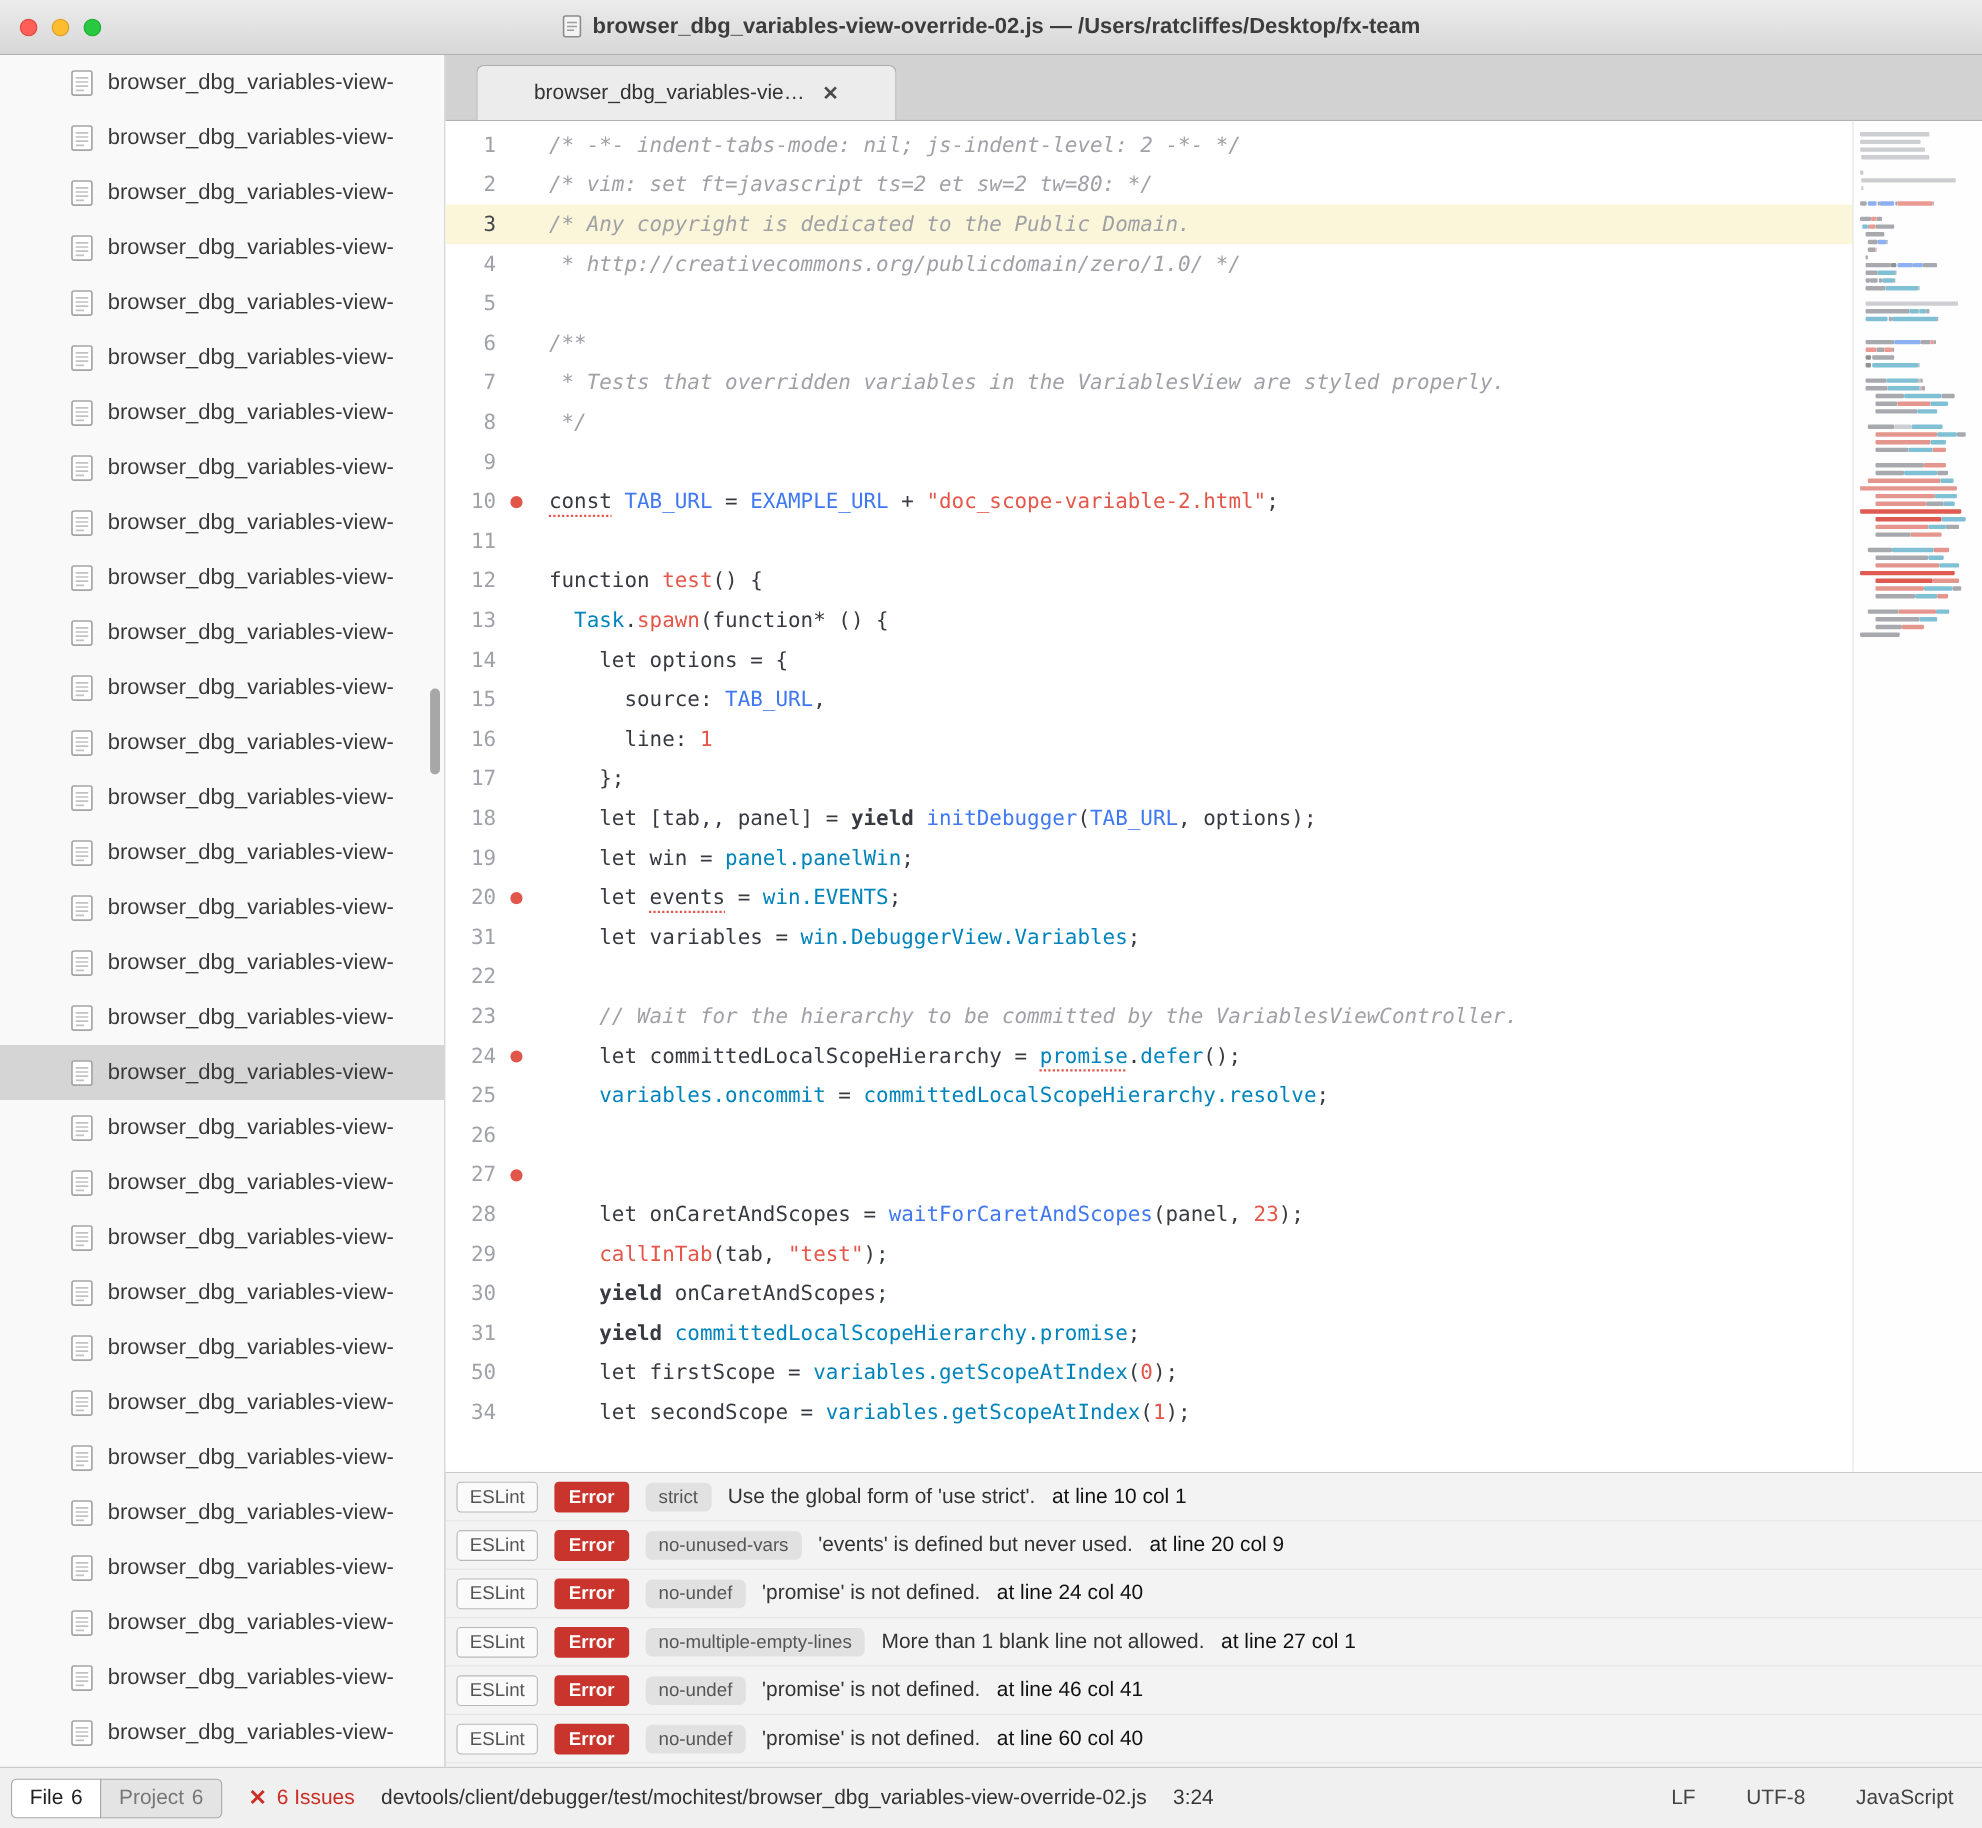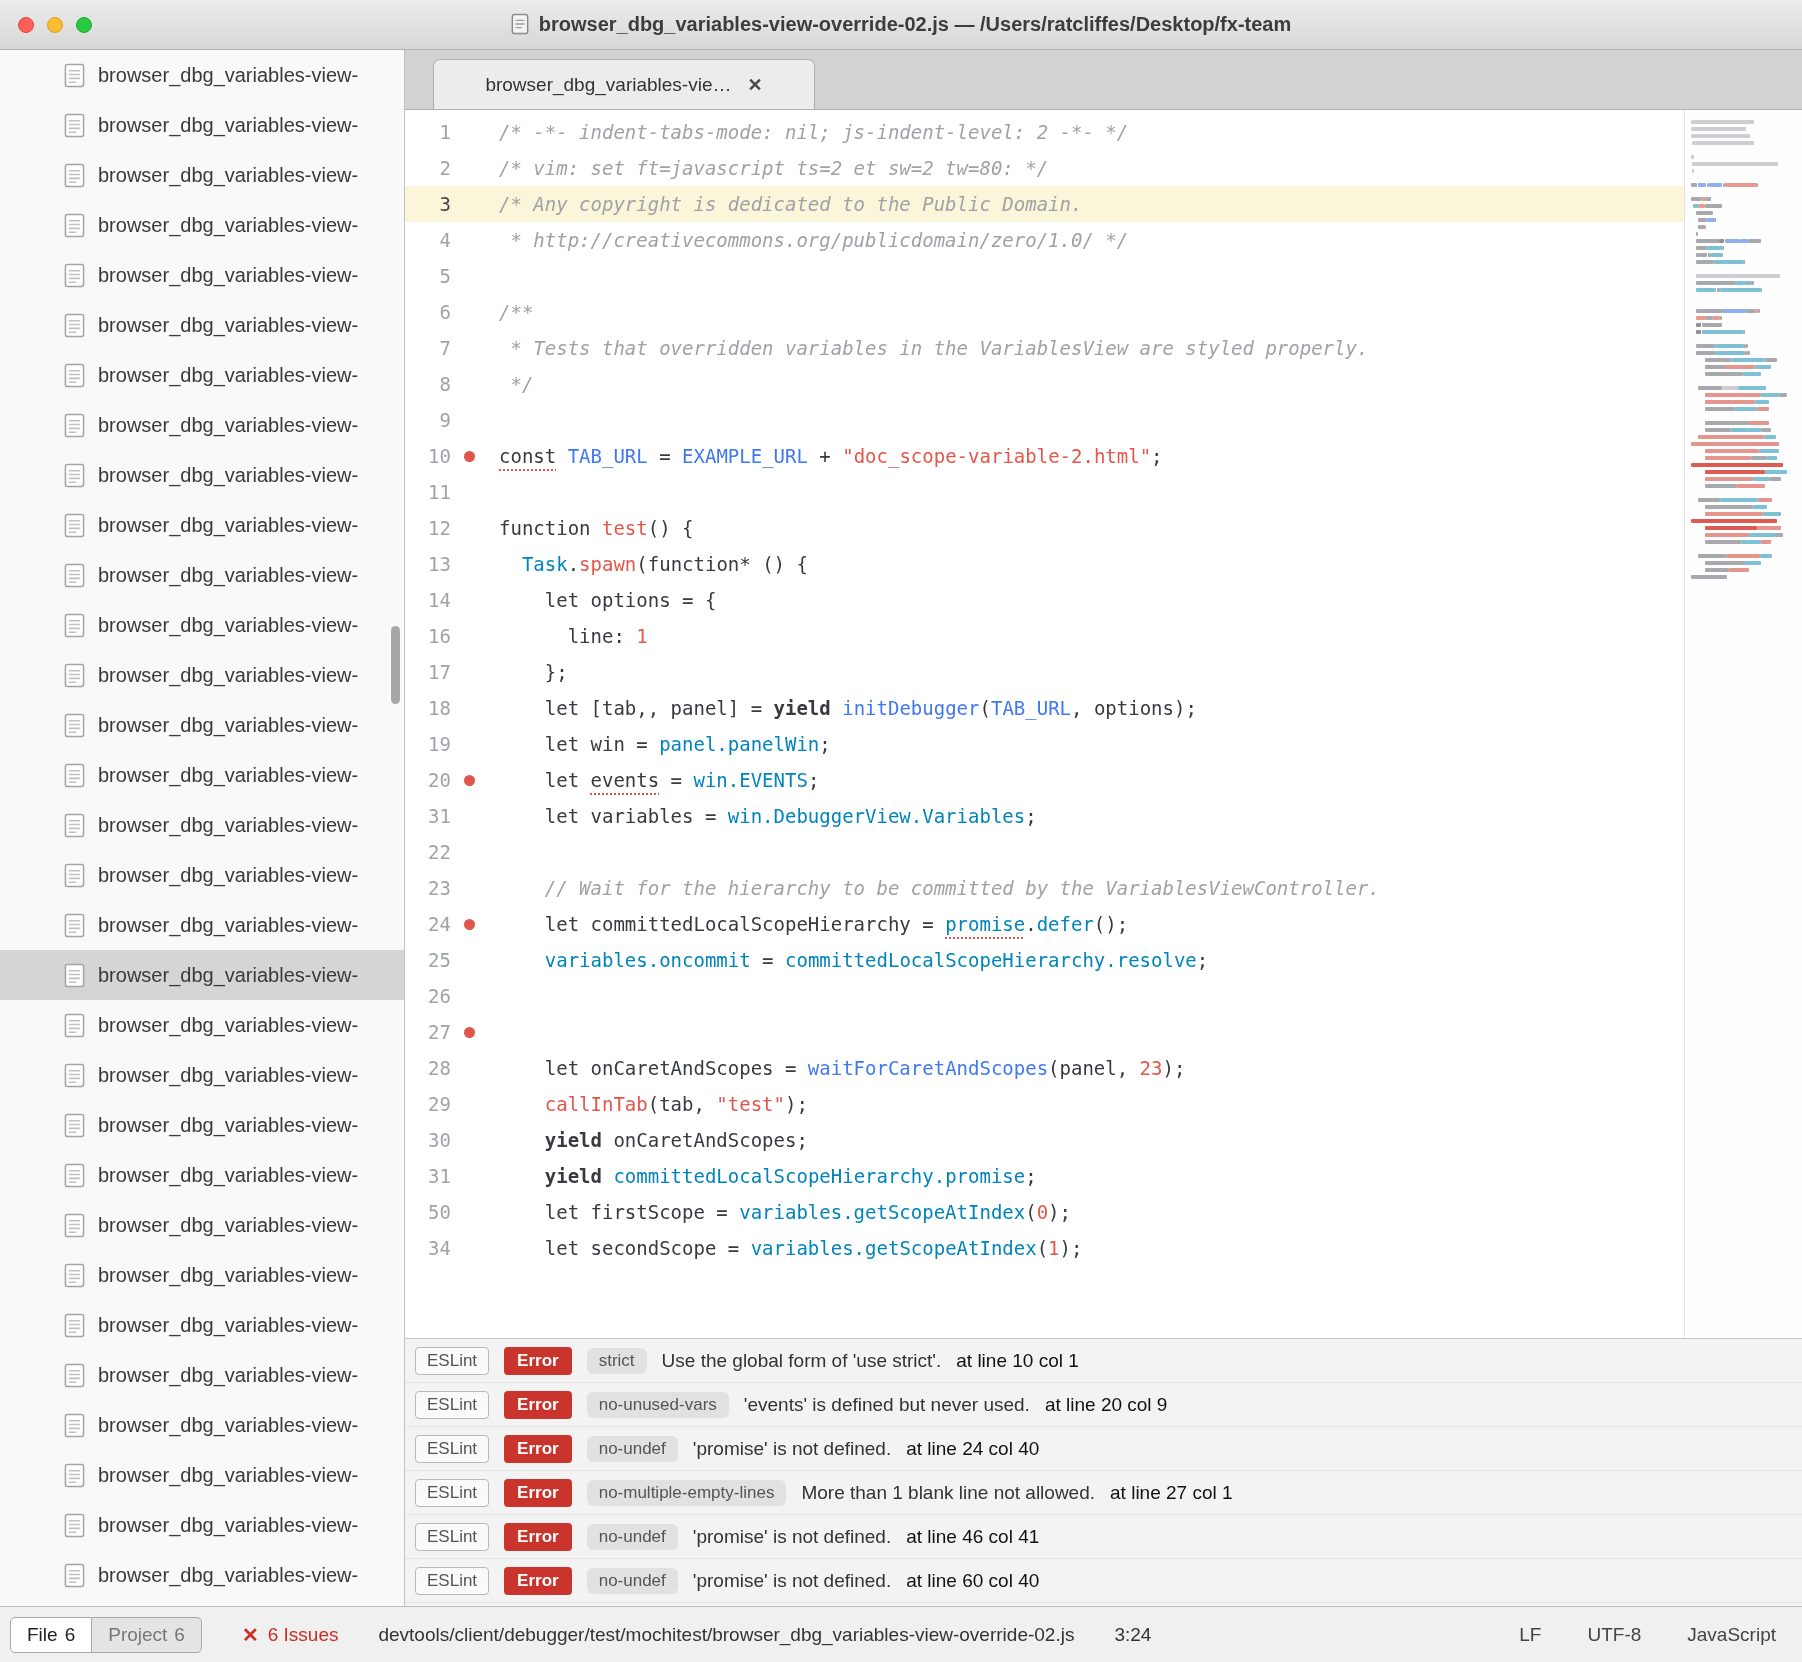--- a/index.html
+++ b/index.html
@@ -76,21 +76,21 @@
   .lint-src { border:1px solid #b8b8b8; border-radius:4px; background:#fafafa; color:#555;
               font-size:17px; padding:3px 11px; }
   .lint-sev { background:#c9352c; color:#fff; font-weight:bold; font-size:17px;
               border-radius:4px; padding:4px 13px; }
   .lint-rule{ background:#e1e1e1; color:#555; font-size:17px; border-radius:6px; padding:3px 12px; }
   .lint-msg { color:#333; }
   .lint-loc { color:#111; }
 
   
   .statusbar { height:56px; background:#f0f0f0; border-top:1px solid #bcbcbc;
-               display:flex; align-items:center; padding:0 26px 0 10px; gap:40px;
+               display:flex; align-items:center; padding:0 26px 0 10px; gap:24px;
                font-size:19px; color:#333; }
   .seg-group { display:flex; }
   .seg { border:1px solid #a8a8a8; padding:6px 16px; background:#e4e4e4; color:#777;
          display:flex; gap:7px; }
   .seg.active { background:#fff; color:#222; }
   .seg:first-child { border-radius:5px 0 0 5px; }
   .seg:last-child  { border-radius:0 5px 5px 0; margin-left:-1px; }
   .issues { display:flex; align-items:center; gap:9px; color:#cb2e25; }
   .issues .x { font-weight:bold; font-size:20px; }
   .sb-path { color:#333; }
@@ -390,20 +390,21 @@
             <div class="code-line"><span class="ln">5</span><span class="mk"></span><span class="src"></span></div>
             <div class="code-line"><span class="ln">6</span><span class="mk"></span><span class="src"><span class="tk-cm">/**</span></span></div>
             <div class="code-line"><span class="ln">7</span><span class="mk"></span><span class="src"><span class="tk-cm"> * Tests that overridden variables in the VariablesView are styled properly.</span></span></div>
             <div class="code-line"><span class="ln">8</span><span class="mk"></span><span class="src"><span class="tk-cm"> */</span></span></div>
             <div class="code-line"><span class="ln">9</span><span class="mk"></span><span class="src"></span></div>
             <div class="code-line"><span class="ln">10</span><span class="mk dot"></span><span class="src"><span class="tk-u">const</span><span> </span><span class="tk-blue">TAB_URL</span><span> = </span><span class="tk-blue">EXAMPLE_URL</span><span> + </span><span class="tk-red">"doc_scope-variable-2.html"</span><span>;</span></span></div>
             <div class="code-line"><span class="ln">11</span><span class="mk"></span><span class="src"></span></div>
             <div class="code-line"><span class="ln">12</span><span class="mk"></span><span class="src"><span>function </span><span class="tk-red">test</span><span>() {</span></span></div>
             <div class="code-line"><span class="ln">13</span><span class="mk"></span><span class="src"><span>  </span><span class="tk-teal">Task</span><span>.</span><span class="tk-red">spawn</span><span>(function* () {</span></span></div>
             <div class="code-line"><span class="ln">14</span><span class="mk"></span><span class="src"><span>    let options = {</span></span></div>
+            <div class="code-line"><span class="ln">15</span><span class="mk"></span><span class="src"><span>      source: </span><span class="tk-blue">TAB_URL</span><span>,</span></span></div>
             <div class="code-line"><span class="ln">16</span><span class="mk"></span><span class="src"><span>      line: </span><span class="tk-num">1</span></span></div>
             <div class="code-line"><span class="ln">17</span><span class="mk"></span><span class="src"><span>    };</span></span></div>
             <div class="code-line"><span class="ln">18</span><span class="mk"></span><span class="src"><span>    let [tab,, panel] = </span><span class="tk-kwb">yield</span><span> </span><span class="tk-blue">initDebugger</span><span>(</span><span class="tk-blue">TAB_URL</span><span>, options);</span></span></div>
             <div class="code-line"><span class="ln">19</span><span class="mk"></span><span class="src"><span>    let win = </span><span class="tk-teal">panel.panelWin</span><span>;</span></span></div>
             <div class="code-line"><span class="ln">20</span><span class="mk dot"></span><span class="src"><span>    let </span><span class="tk-u">events</span><span> = </span><span class="tk-teal">win.EVENTS</span><span>;</span></span></div>
             <div class="code-line"><span class="ln">31</span><span class="mk"></span><span class="src"><span>    let variables = </span><span class="tk-teal">win.DebuggerView.Variables</span><span>;</span></span></div>
             <div class="code-line"><span class="ln">22</span><span class="mk"></span><span class="src"></span></div>
             <div class="code-line"><span class="ln">23</span><span class="mk"></span><span class="src"><span class="tk-cm">    // Wait for the hierarchy to be committed by the VariablesViewController.</span></span></div>
             <div class="code-line"><span class="ln">24</span><span class="mk dot"></span><span class="src"><span>    let committedLocalScopeHierarchy = </span><span class="tk-teal tk-u">promise</span><span>.</span><span class="tk-teal">defer</span><span>();</span></span></div>
             <div class="code-line"><span class="ln">25</span><span class="mk"></span><span class="src"><span>    </span><span class="tk-teal">variables.oncommit</span><span> = </span><span class="tk-teal">committedLocalScopeHierarchy.resolve</span><span>;</span></span></div>

